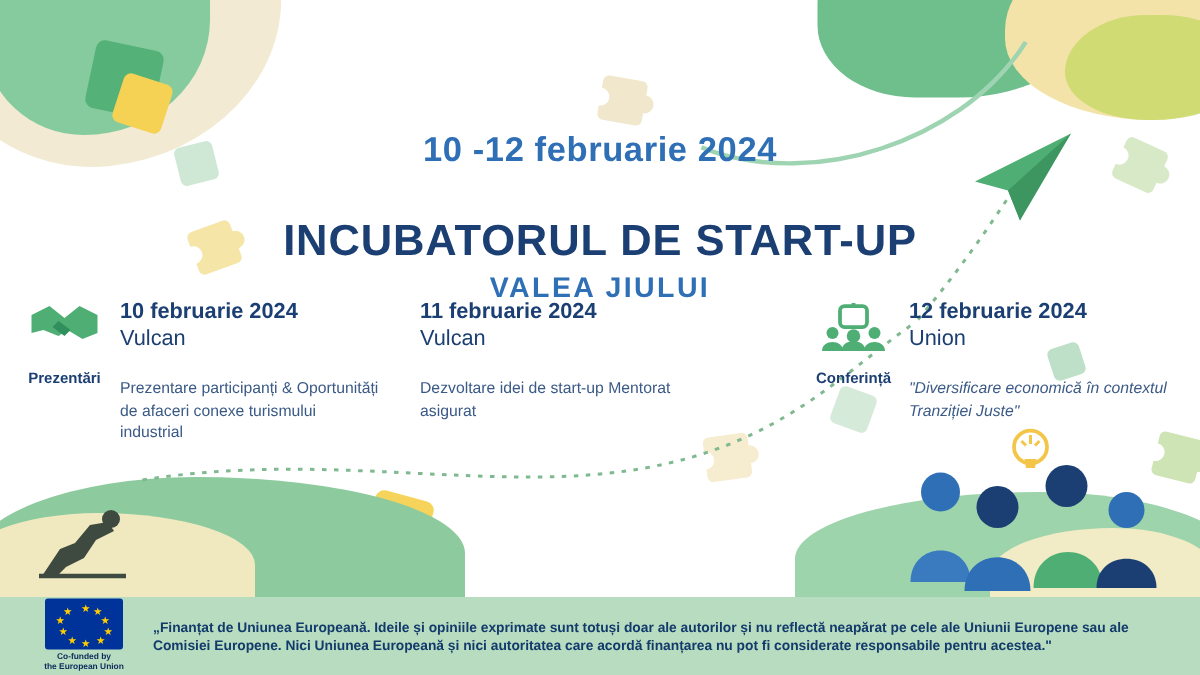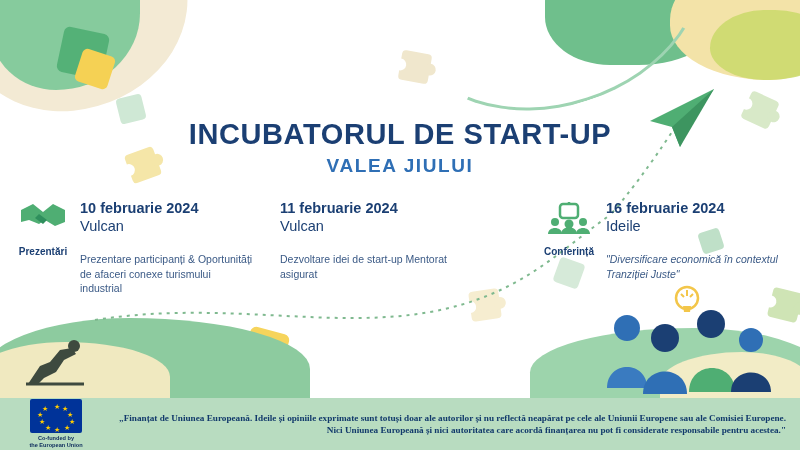--- a/index.html
+++ b/index.html
@@ -272,23 +272,22 @@
     font-weight: bold;
     line-height: 1.25;
     margin-top: 2px;
   }
   .disclaimer {
     flex: 1;
     padding: 0 14px 0 2px;
     font-size: 9.2px;
     line-height: 1.35;
     color: #123a6b;
-    text-align: right;
-    font-weight: bold;
-    font-family: Liberation Serif, serif;
+    text-align: left;
+    font-weight: bold;
   }
 </style>
 </head>
 <body>
 
 <div class="poster">
 
   <div class="deco blob-tl"></div>
   <div class="deco blob-tl2"></div>
   <div class="deco sq-green-1"></div>
@@ -337,20 +336,21 @@
     <path d="M12 104 C12 76, 52 76, 52 104 Z" fill="#3a7bc0"></path>
     <circle cx="70" cy="54" r="14" fill="#1b3f73"></circle>
     <path d="M48 110 C48 80, 92 80, 92 110 Z" fill="#2f6fb5"></path>
     <circle cx="116" cy="40" r="14" fill="#1b3f73"></circle>
     <path d="M94 108 C94 76, 140 76, 140 108 Z" fill="#4fae73"></path>
     <circle cx="156" cy="56" r="12" fill="#2f6fb5"></circle>
     <path d="M136 108 C136 82, 176 82, 176 108 Z" fill="#1b3f73"></path>
   </svg>
 
   <div class="head">
+    <div class="dates">10 -12 februarie 2024</div>
     <div class="title">INCUBATORUL DE START-UP</div>
     <div class="subtitle">VALEA JIULUI</div>
   </div>
 
   <div class="events">
 
     <div class="event ev1">
       <div class="ev-icon">
         <svg width="52" height="34" viewBox="0 0 52 34">
           <path d="M4 10 L16 4 L26 12 L36 4 L48 10 L48 22 L38 26 L28 20 L22 24 L12 20 L4 22 Z" fill="#4fae73"></path>
@@ -381,22 +381,22 @@
           <circle cx="9" cy="22" r="4" fill="#4fae73"></circle>
           <circle cx="23" cy="24" r="4.5" fill="#4fae73"></circle>
           <circle cx="37" cy="22" r="4" fill="#4fae73"></circle>
           <path d="M2 34 C2 26, 16 26, 16 34 Z" fill="#4fae73"></path>
           <path d="M15 34 C15 25, 31 25, 31 34 Z" fill="#4fae73"></path>
           <path d="M30 34 C30 26, 44 26, 44 34 Z" fill="#4fae73"></path>
         </svg>
         <span class="cap">Conferință</span>
       </div>
       <div class="ev-body">
-        <div class="ev-date">16 februarie 2024</div>
-        <div class="ev-city">Ideile</div>
+        <div class="ev-date">12 februarie 2024</div>
+        <div class="ev-city">Union</div>
         <div class="ev-desc quote">"Diversificare economică în contextul Tranziției Juste"</div>
       </div>
     </div>
 
   </div>
 
   <div class="footer">
     <div class="eu-badge">
       <div class="eu-flag">
         <span class="eu-star" style="left:24px; top:4px;">★</span>

